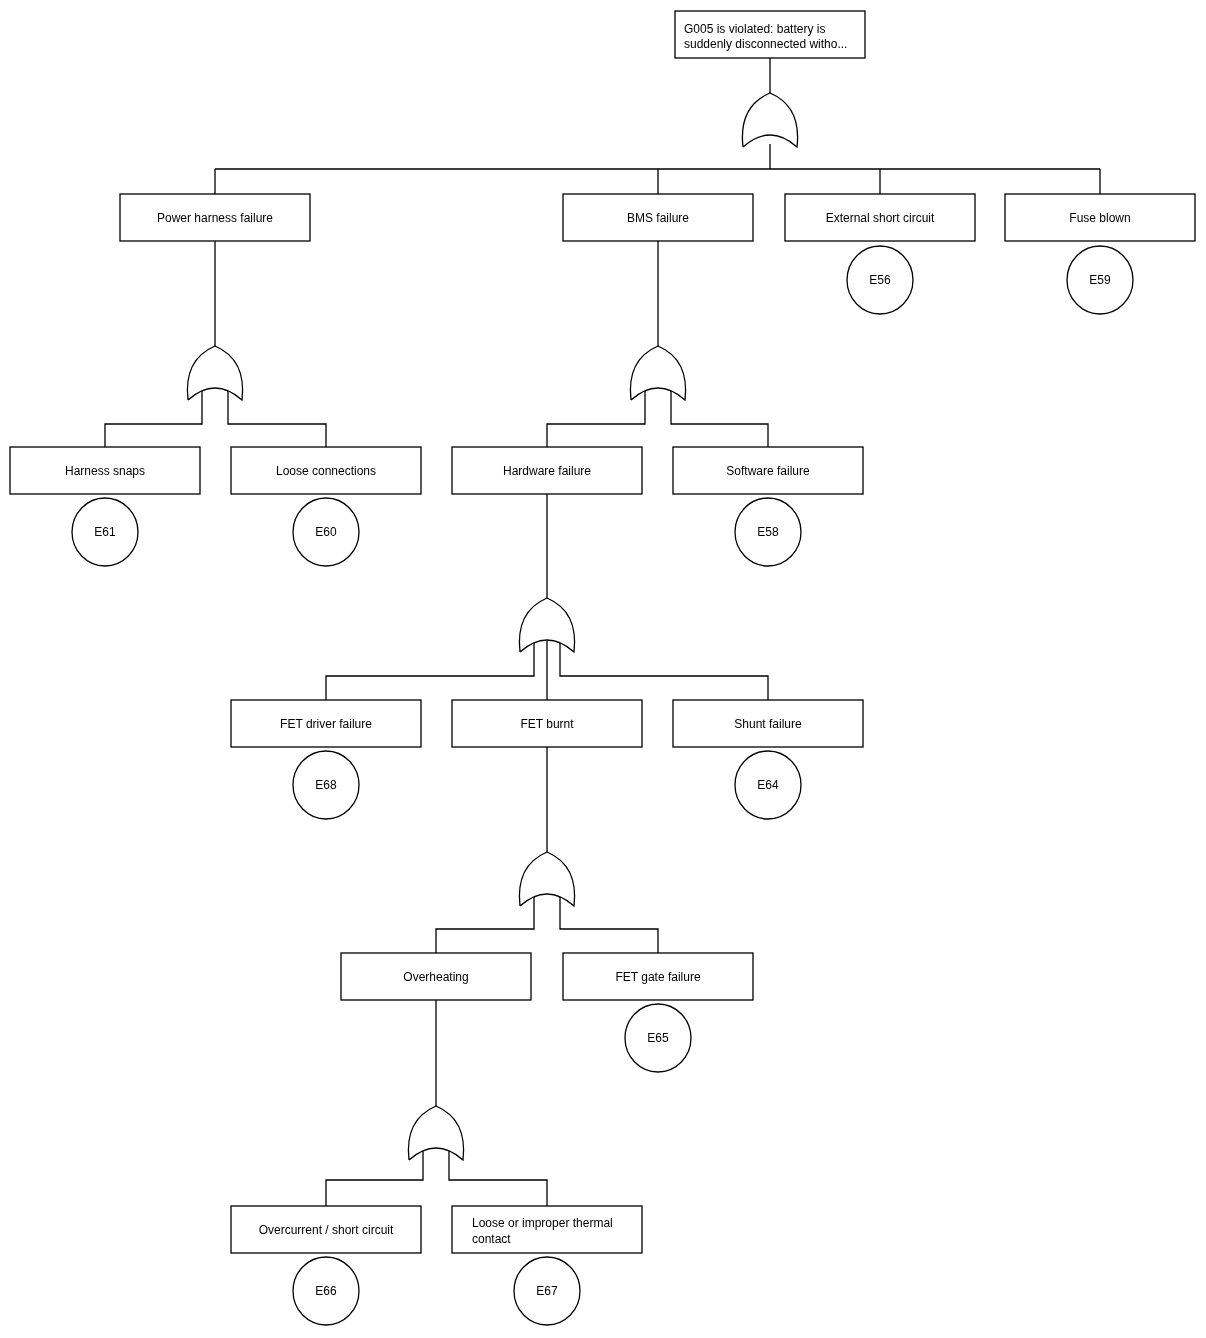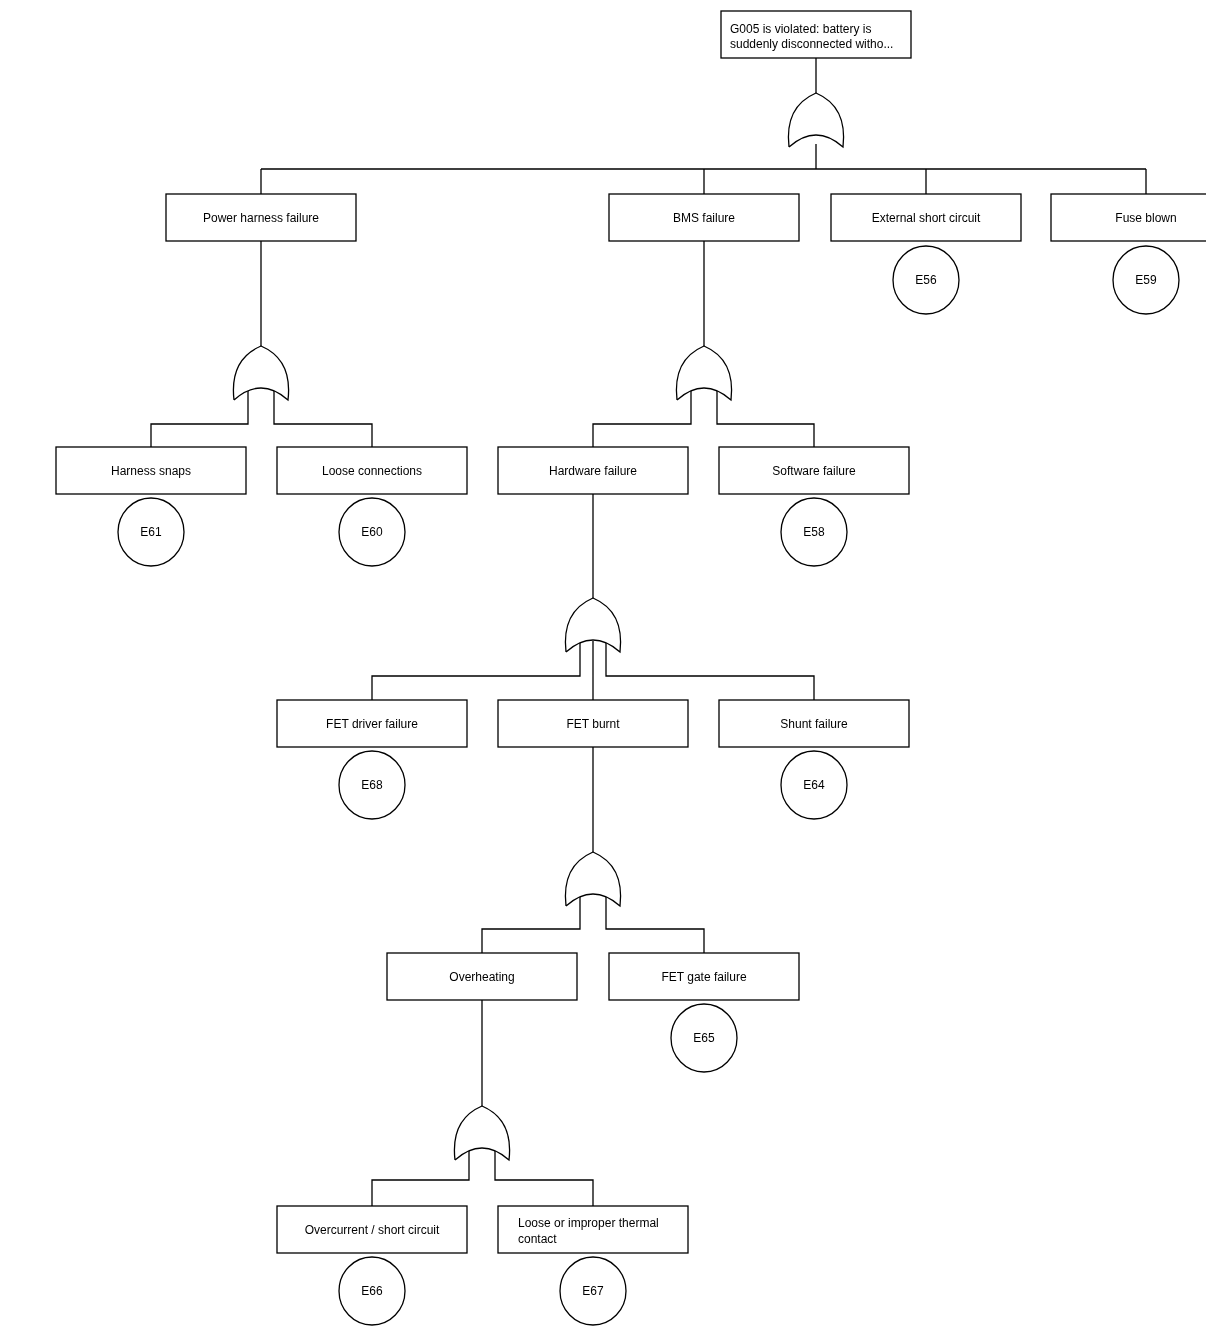--- a/index.html
+++ b/index.html
@@ -8,21 +8,20 @@
     background: #ffffff;
     width: 1206px;
     height: 1338px;
     overflow: hidden;
   }
   .canvas {
     position: relative;
     width: 1024px;
     height: 1338px;
     background: #ffffff;
-    margin-left: 46px;
   }
   svg {
     display: block;
   }
   svg text {
     font-family: "Liberation Sans", "DejaVu Sans", sans-serif;
     font-size: 12px;
     fill: #000000;
   }
   .node-box {

